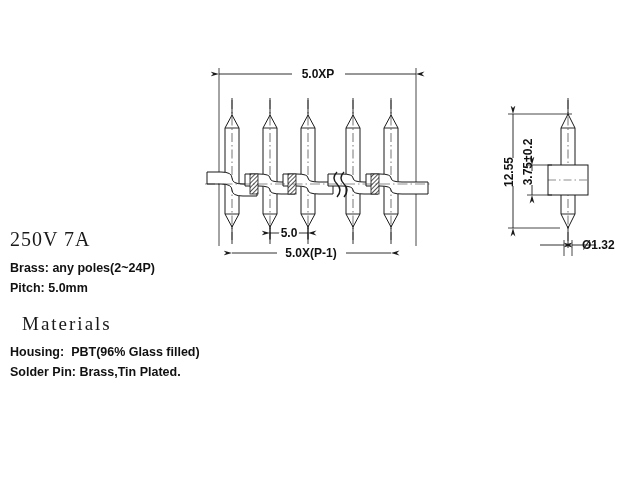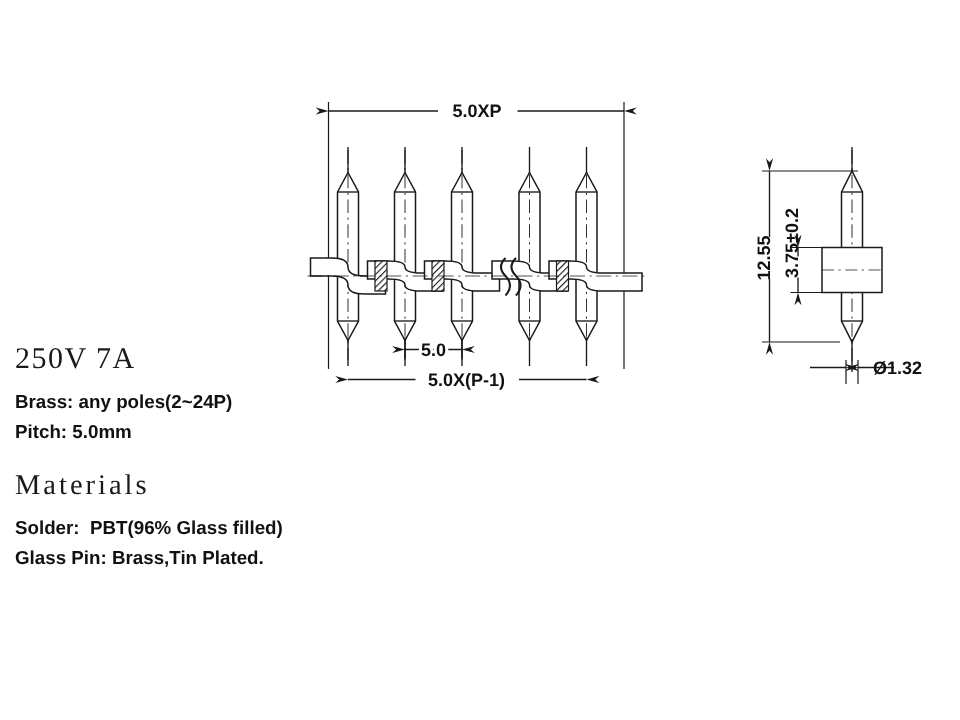--- a/index.html
+++ b/index.html
@@ -38,21 +38,21 @@
     font-weight: 600;
   }
   .spec-line .val {
     font-weight: 700;
   }
   .materials-title {
     font-family: "Liberation Serif", serif;
     font-size: 19px;
     color: #1a1a1a;
     letter-spacing: 2px;
-    margin: 18px 0 10px 0;
+    margin: 18px 0 10px 12px;
     font-weight: 400;
   }
   .svg-layer {
     position: absolute;
     left: 0;
     top: 0;
   }
   text.dim {
     font-family: "Liberation Sans", sans-serif;
     font-size: 12px;
@@ -71,25 +71,25 @@
       <span>Brass:</span>
       <span class="val">any poles(2~24P)</span>
     </div>
     <div class="spec-line">
       <span>Pitch:</span>
       <span class="val">5.0mm</span>
     </div>
 
     <div class="materials-title">Materials</div>
     <div class="spec-line">
-      <span>Solder:</span>
+      <span>Housing:</span>
       &nbsp;<span class="val">PBT(96% Glass filled)</span>
     </div>
     <div class="spec-line">
-      <span>Glass Pin:</span>
+      <span>Solder Pin:</span>
       <span class="val">Brass,Tin Plated.</span>
     </div>
   </div>
 
   <svg class="svg-layer" width="640" height="480" viewBox="0 0 640 480">
     <defs>
       <marker id="arrL" markerWidth="9" markerHeight="7" refX="8.5" refY="3.5" orient="auto" markerUnits="userSpaceOnUse">
         <path d="M8.5,3.5 L0,1.1 L2.6,3.5 L0,5.9 Z" fill="#1a1a1a"></path>
       </marker>
       <marker id="arrR" markerWidth="9" markerHeight="7" refX="0.5" refY="3.5" orient="auto" markerUnits="userSpaceOnUse">

